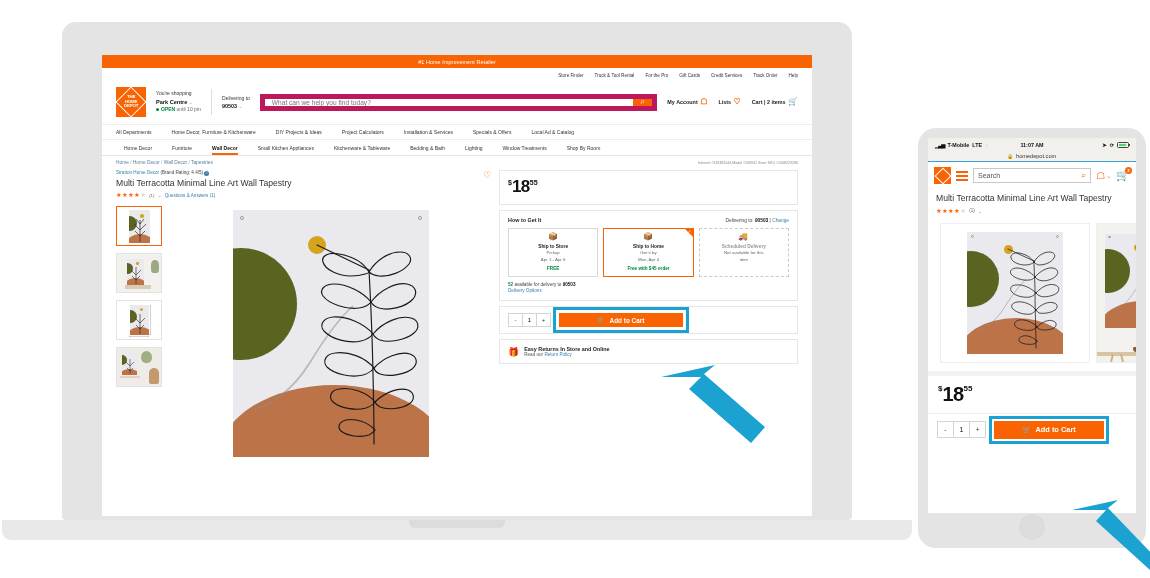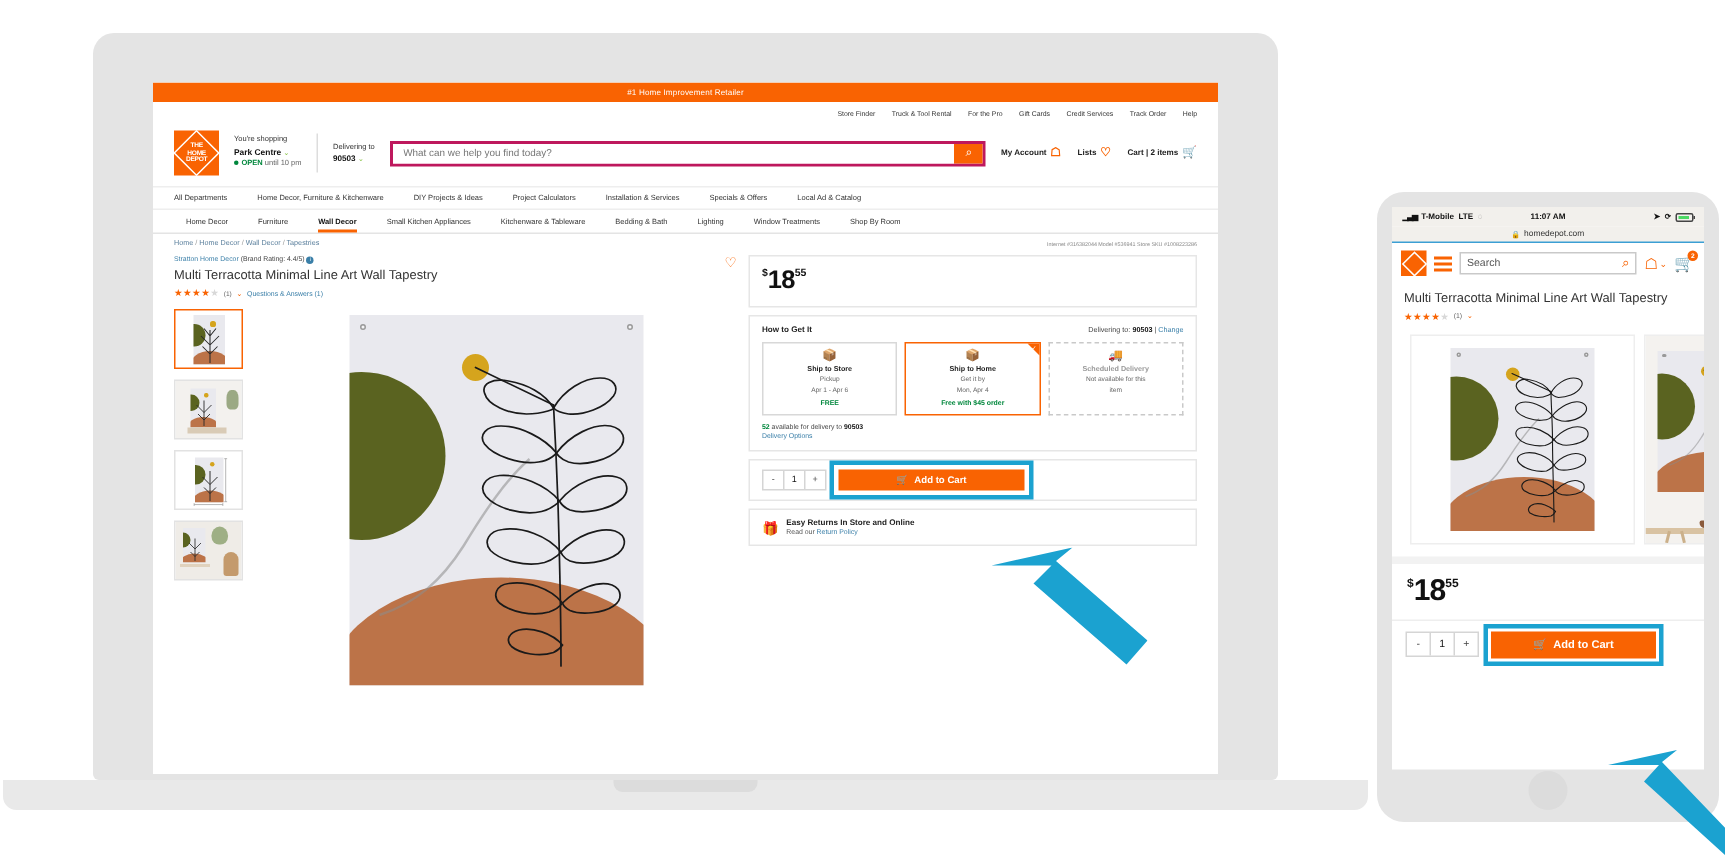--- a/index.html
+++ b/index.html
@@ -64,21 +64,21 @@
   .hd-store .open { color: #00873c; font-weight: bold; }
   .hd-store .open::before {
     content:""; display:inline-block; width:3px; height:3px; border-radius:50%;
     background:#00873c; margin-right:2px; vertical-align:middle;
   }
   .hd-store .until { color:#666; font-weight:normal; }
   .hd-divider { width:1px; height:26px; background:#ddd; }
   .hd-deliver { font-size: 5px; color:#333; line-height:1.6; }
   .hd-deliver b { font-size: 5.4px; color:#111; }
   .caret { color:#8bc34a; font-size:5px; }
-  .hd-search { flex: 1; display:flex; height: 17px; border:2px solid #be185d; }
+  .hd-search { flex: 1; display:flex; height: 17px; border:5px solid #be185d; }
   .hd-search input {
     flex:1; border:none; outline:none; padding-left:7px;
     font-size:6.6px; color:#555; font-family:"Liberation Sans", sans-serif;
   }
   .hd-search-btn {
     width: 19px; background:#f96302; display:flex; align-items:center;
     justify-content:center; color:#fff; font-size:8px;
   }
   .hd-actions { display:flex; align-items:center; gap: 11px; }
   .hd-action { display:flex; align-items:center; gap:2.5px; font-size:5.4px; font-weight:bold; color:#222; }

